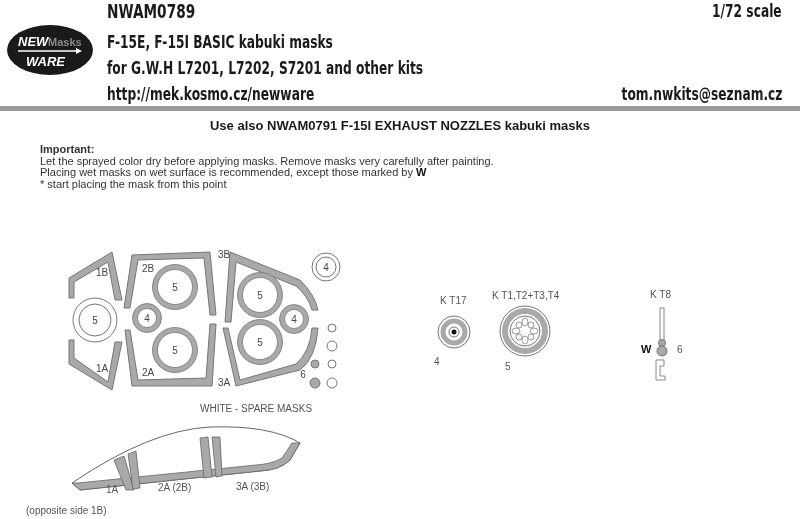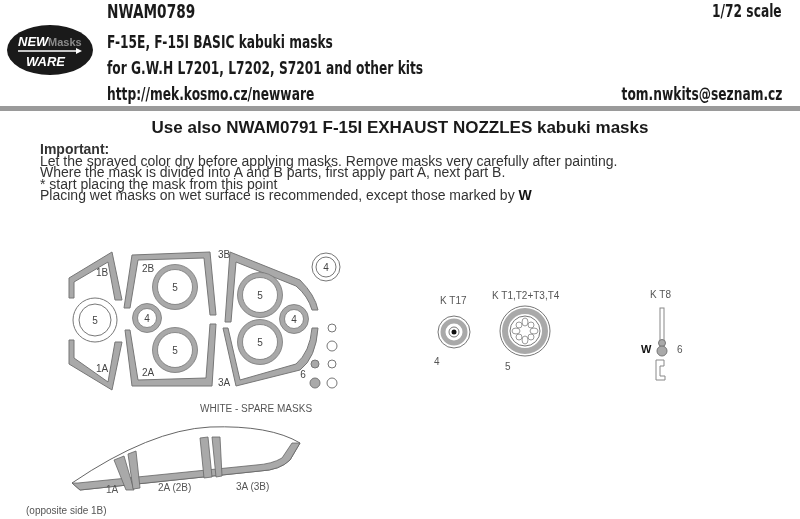--- a/index.html
+++ b/index.html
@@ -7,22 +7,22 @@
   .condensed { font-family: "DejaVu Sans", sans-serif; font-weight: bold; transform-origin: left top; transform: scaleX(0.72); display: inline-block; white-space: nowrap; color: #1a1a1a; }
   .abs { position: absolute; }
   #logo { left: 6px; top: 24px; width: 88px; height: 52px; }
   #code { left: 107px; top: 0px; font-size: 19px; }
   #title { left: 107px; top: 32px; font-size: 17px; }
   #subtitle { left: 107px; top: 58px; font-size: 17px; }
   #url { left: 107px; top: 84px; font-size: 17px; }
   #scale { right: 18px; top: 1px; font-size: 17px; transform-origin: right top; }
   #email { right: 18px; top: 84px; font-size: 17px; transform-origin: right top; }
   #rule { left: 0; top: 106px; width: 800px; height: 5px; background: #9a9a9a; }
-  #useAlso { left: 0; width: 800px; top: 118px; text-align: center; font-size: 17px; font-weight: bold; color: #1a1a1a; }
-  #notes { left: 40px; top: 144px; font-size: 14px; line-height: 11.5px; color: #333; }
+  #useAlso { left: 0; width: 800px; top: 118px; text-align: center; font-size: 13px; font-weight: bold; color: #1a1a1a; }
+  #notes { left: 40px; top: 144px; font-size: 11px; line-height: 11.5px; color: #333; }
   #notes .hd { font-weight: bold; }
   #notes .w { font-weight: bold; color: #111; }
   svg text { font-family: "Liberation Sans", sans-serif; }
 </style>
 </head>
 <body>
 
 <svg id="logo" class="abs" viewBox="0 0 88 52">
   <ellipse cx="44" cy="26" rx="43" ry="25" fill="#1a1a1a"></ellipse>
   <text x="12" y="22" font-size="13" font-style="italic" font-weight="bold" fill="#fff">NEW</text>
@@ -39,23 +39,22 @@
 <div id="scale" class="abs condensed">1/72 scale</div>
 <div id="email" class="abs condensed">tom.nwkits@seznam.cz</div>
 
 <div id="rule" class="abs"></div>
 
 <div id="useAlso" class="abs">Use also NWAM0791 F-15I EXHAUST NOZZLES kabuki masks</div>
 
 <div id="notes" class="abs">
   <div class="hd">Important:</div>
   <div>Let the sprayed color dry before applying masks. Remove masks very carefully after painting.</div>
-  <div>Where the mask is divided into A and B parts, first apply part A, next part B.</div>
+  <div><span>Placing wet masks on wet surface is recommended, except those marked by</span> <span class="w">W</span></div>
   <div>*  start placing the mask from this point</div>
-  <div><span>Placing wet masks on wet surface is recommended, except those marked by</span> <span class="w">W</span></div>
 </div>
 
 <svg class="abs" style="left:60px;top:240px;" width="300" height="180">
   <g fill="none" stroke="#777" stroke-width="1">
 
     <path d="M9,58 L9,38 L52,12 L62,60 L55,60 L48,22 L14,42 L14,58 Z" fill="#a9a9a9"></path>
 
     <path d="M9,100 L14,100 L14,118 L48,142 L55,102 L62,102 L52,150 L9,124 Z" fill="#a9a9a9"></path>
 
     <path d="M64,68 L72,15 L150,12 L156,75 L150,75 L144,18 L78,20 L70,68 Z" fill="#a9a9a9"></path>

